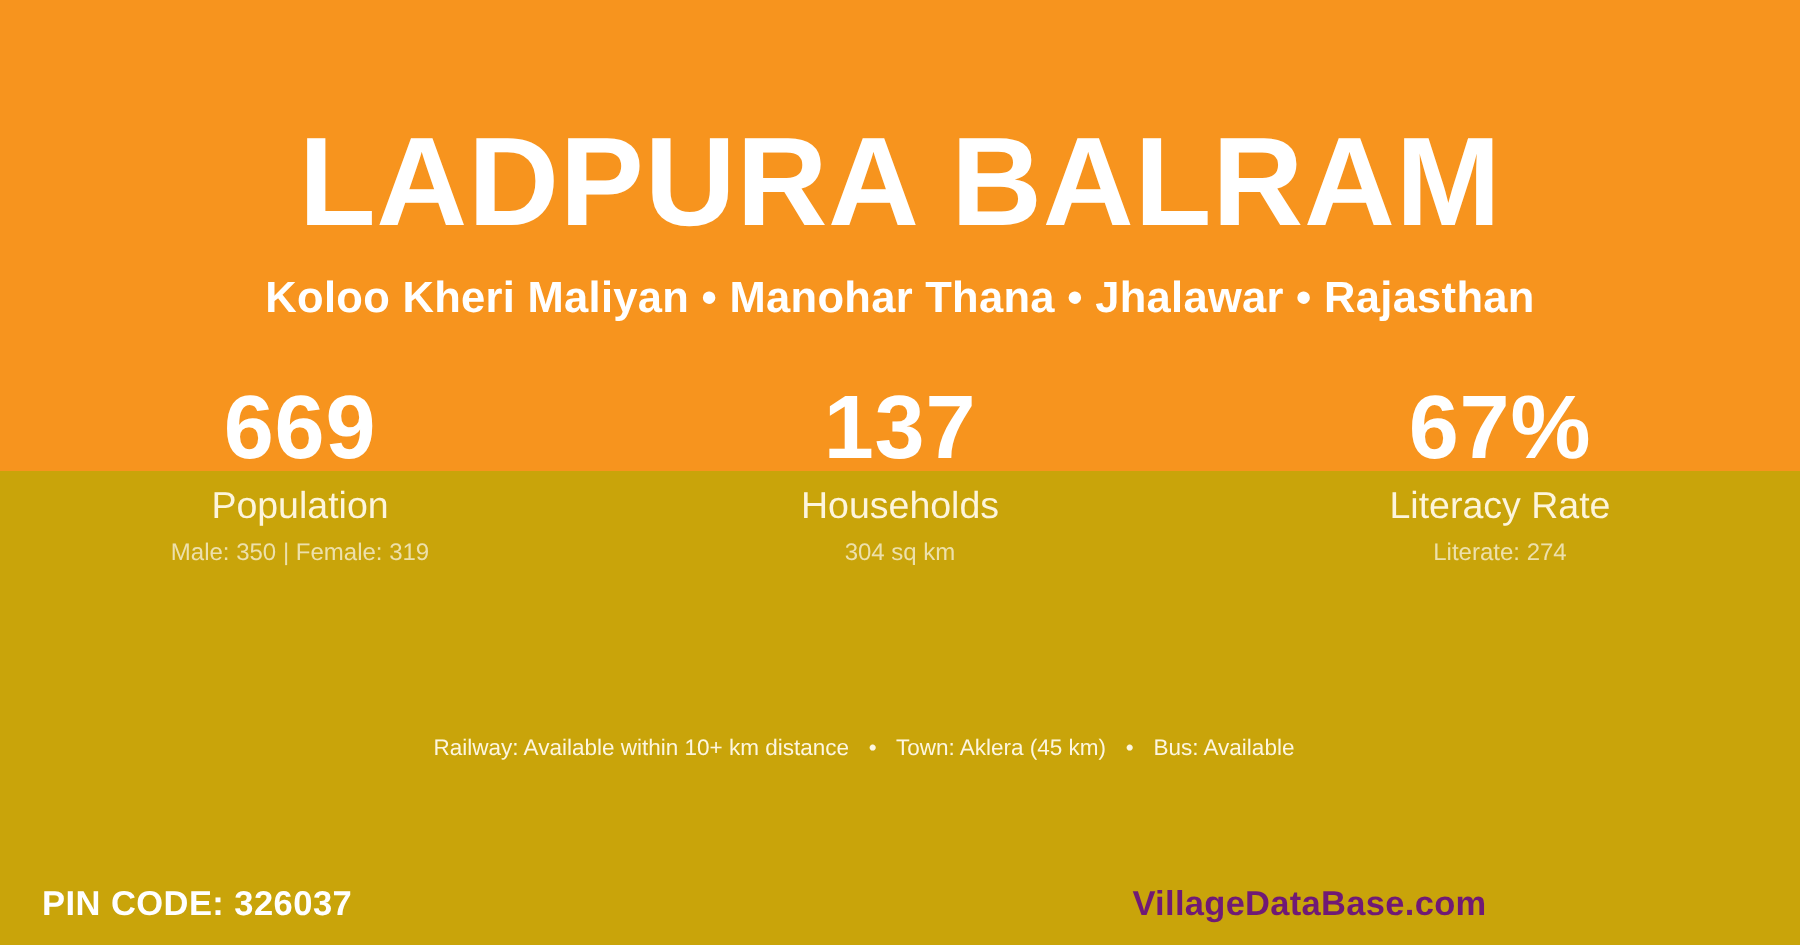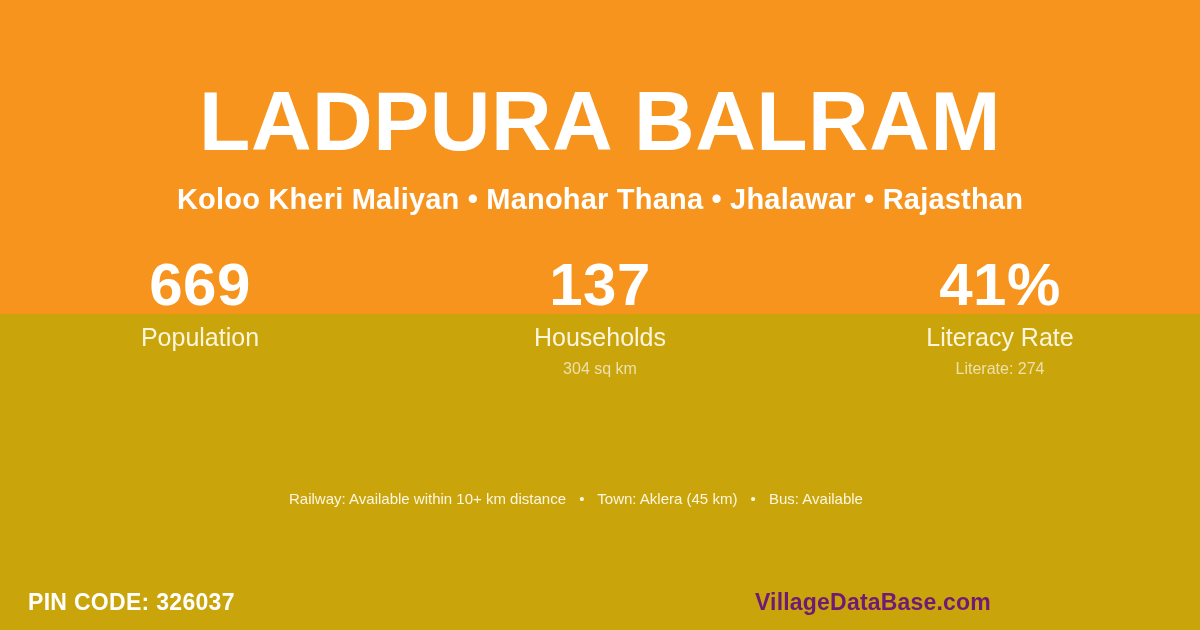--- a/index.html
+++ b/index.html
@@ -149,30 +149,31 @@
   <div class="header">
     <h1 class="title">LADPURA BALRAM</h1>
     <div class="subtitle">Koloo Kheri Maliyan • Manohar Thana • Jhalawar • Rajasthan</div>
   </div>
 
   <div class="stats">
 
     <div class="stat">
       <div class="stat-value">669</div>
       <div class="stat-label">Population</div>
+      <div class="stat-sub">Male: 350 | Female: 319</div>
     </div>
 
     <div class="stat">
       <div class="stat-value">137</div>
       <div class="stat-label">Households</div>
       <div class="stat-sub">304 sq km</div>
     </div>
 
     <div class="stat">
-      <div class="stat-value">41%</div>
+      <div class="stat-value">67%</div>
       <div class="stat-label">Literacy Rate</div>
       <div class="stat-sub">Literate: 274</div>
     </div>
 
   </div>
 
   <div class="amenities">
     <span>Railway: Available within 10+ km distance</span>
     <span class="amen-sep">•</span>
     <span>Town: Aklera (45 km)</span>

